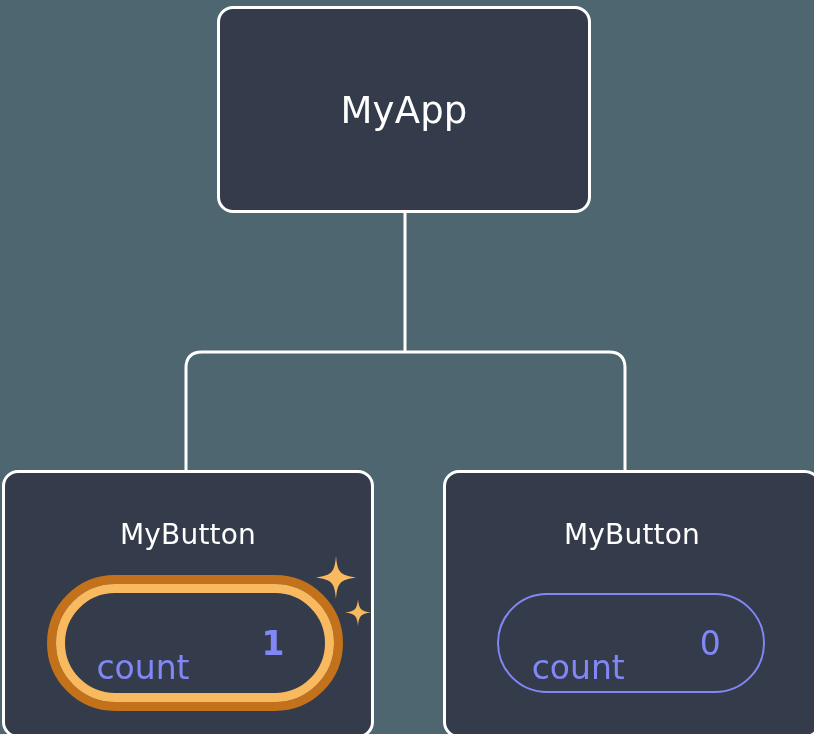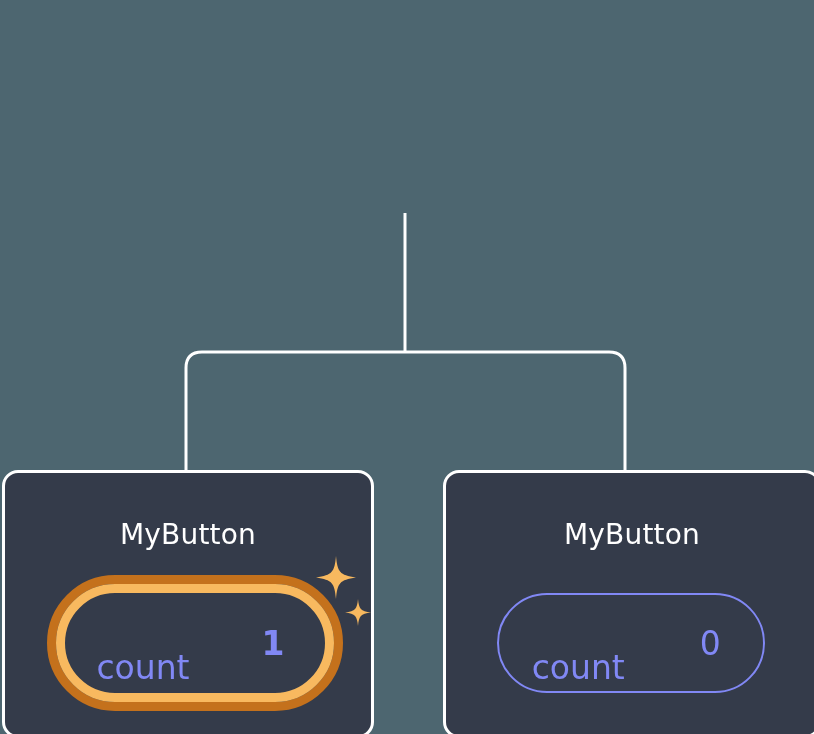--- a/index.html
+++ b/index.html
@@ -148,20 +148,23 @@
 </head>
 <body>
 
 <div id="stage">
 
   <svg class="edges" viewBox="0 0 814 734">
     <path d="M 405 213 L 405 352" fill="none" stroke="#ffffff" stroke-width="3"></path>
     <path d="M 186 470 L 186 368 Q 186 352 202 352 L 609 352 Q 625 352 625 368 L 625 470" fill="none" stroke="#ffffff" stroke-width="3" stroke-linecap="butt"></path>
   </svg>
 
+  <div class="node" id="node-root">
+    <div class="node-title">MyApp</div>
+  </div>
 
   <div class="node" id="node-child-left">
     <div class="node-title">MyButton</div>
 
     <div class="pill-wrap">
       <div class="pill-ring-outer"></div>
       <div class="pill-ring-inner"></div>
       <div class="pill-body highlight">
         <div class="pill-label">count</div>
         <div class="pill-divider"></div>

